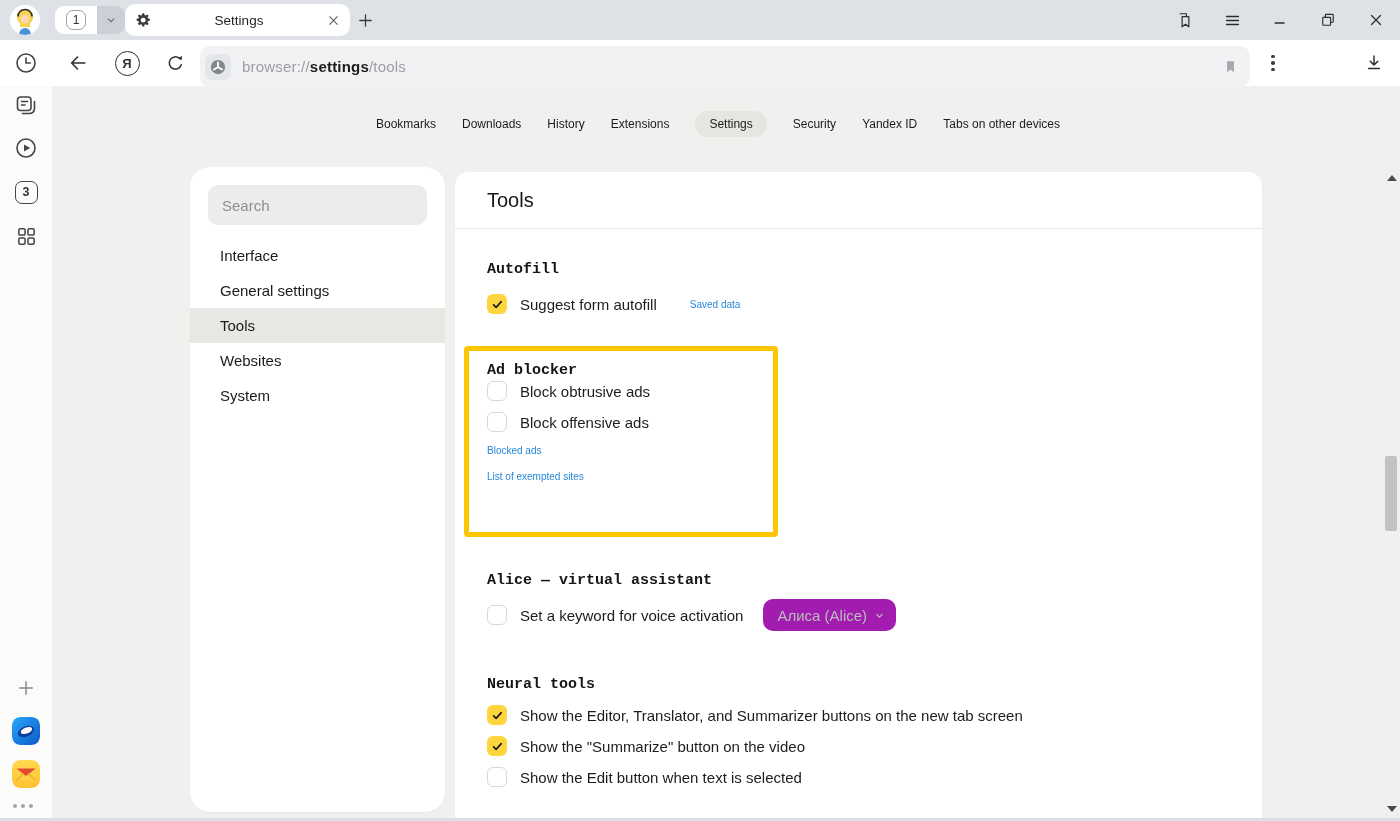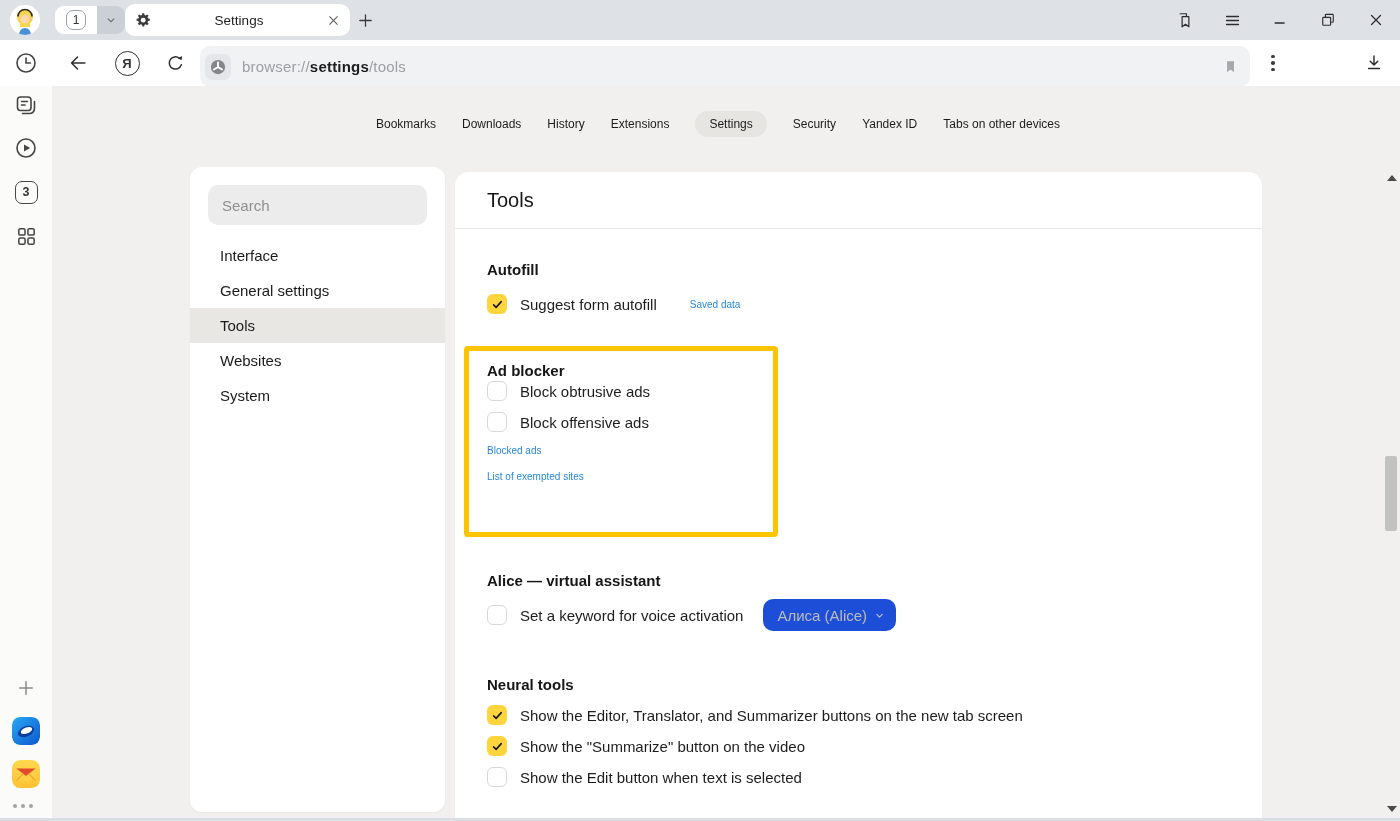--- a/index.html
+++ b/index.html
@@ -45,51 +45,51 @@
   .appic { width:28px; height:28px; border-radius:8px; overflow:hidden; }
   .rail-dots { position:absolute; left:13px; display:flex; gap:4px; cursor:pointer; }
   .rail-dots i { width:4px; height:4px; border-radius:50%; background:#a3a3a3; }
 
   
   .main { position:absolute; left:52px; top:86px; right:0; bottom:3px; background:#f1f0ee; }
   .navtabs { position:absolute; top:25px; left:0; width:calc(100% - 16px); display:flex; justify-content:center; align-items:center; gap:26px; font-size:12px; color:#1c1c1c; }
   .navtab { padding:6px 0; cursor:pointer; white-space:nowrap; }
   .navtab.active { background:#e7e5e2; border-radius:15px; padding:6px 14px; }
 
-  .panel-side { position:absolute; left:138px; top:81px; width:255px; height:645px; background:#fff; border-radius:12px; box-shadow:0 1px 2px rgba(0,0,0,.04); }
+  .panel-side { position:absolute; left:138px; top:81px; width:255px; height:645px; background:#fff; border-radius:20px; box-shadow:0 1px 2px rgba(0,0,0,.04); }
   .search-in { display:block; margin:18px 18px 0; width:219px; height:40px; background:#ececec; border:none; border-radius:10px; padding:0 14px; font-size:15px; font-family:"Liberation Sans",sans-serif; color:#333; outline:none; }
   .search-in::placeholder { color:#8f8f8f; }
   .side-items { margin-top:13px; }
   .side-item { height:35px; display:flex; align-items:center; padding-left:30px; font-size:15px; color:#1b1b1b; cursor:pointer; }
   .side-item.selected { background:#e9e7e4; }
 
   .panel-main { position:absolute; left:403px; top:86px; width:807px; bottom:0; background:#fff; border-radius:14px 14px 0 0; box-shadow:0 1px 2px rgba(0,0,0,.04); overflow:hidden; }
   .page-title { margin:17px 0 0 32px; font-size:20px; color:#161616; }
   .divider { margin-top:16px; height:1px; background:#e8e8e8; }
-  .sec-h { font-size:15px; font-weight:bold; color:#161616; }
+  .sec-h { font-size:15px; font-weight:bold; color:#161616;font-family:Liberation Mono, monospace; }
   .row { display:flex; align-items:center; gap:13px; font-size:15px; color:#1d1d1d; }
   .cb { width:20px; height:20px; border-radius:6px; flex:none; cursor:pointer; }
   .cb.off { background:#fff; border:1.5px solid #d8d8d8; }
   .cb.on { background:#FFD53D; display:flex; align-items:center; justify-content:center; }
   a.lnk { color:#2787d9; font-size:10px; text-decoration:none; cursor:pointer; }
 
   .sec-autofill { margin:32px 0 0 32px; }
   .sec-autofill .row { margin-top:16px; }
   .sec-autofill a.lnk { margin-left:20px; }
 
   .hibox { margin:32px 0 0 9px; width:314px; height:191px; border:5px solid #FDC500; border-radius:4px; padding:11px 0 0 18px; }
   .hibox .row { margin-top:2px; }
   .hibox .row + .row { margin-top:11px; }
   .hibox a.lnk { display:block; }
   .hibox a.lnk:first-of-type { margin-top:13px; }
   .hibox a.lnk:last-of-type { margin-top:15px; }
 
   .sec-alice { margin:35px 0 0 32px; }
   .sec-alice .row { margin-top:10px; height:32px; }
-  .ddl { height:32px; background:#1d4ed8; border-radius:10px; display:flex; align-items:center; gap:6px; padding:0 10px 0 14px; font-size:15px; color:#bcbcbc; margin-left:7px; cursor:default; }
+  .ddl { height:32px; background:#a21caf; border-radius:10px; display:flex; align-items:center; gap:6px; padding:0 10px 0 14px; font-size:15px; color:#bcbcbc; margin-left:7px; cursor:default; }
 
   .sec-neural { margin:45px 0 0 32px; }
   .sec-neural .row { margin-top:12px; }
   .sec-neural .row + .row { margin-top:11px; }
 
   
   .sb { position:absolute; right:1px; top:86px; bottom:3px; width:15px; }
   .sb-up, .sb-down { position:absolute; left:3px; width:0; height:0; border-left:5px solid transparent; border-right:5px solid transparent; cursor:pointer; }
   .sb-up { top:3px; border-bottom:6px solid #4a4a4a; }
   .sb-down { bottom:3px; border-top:6px solid #4a4a4a; }

